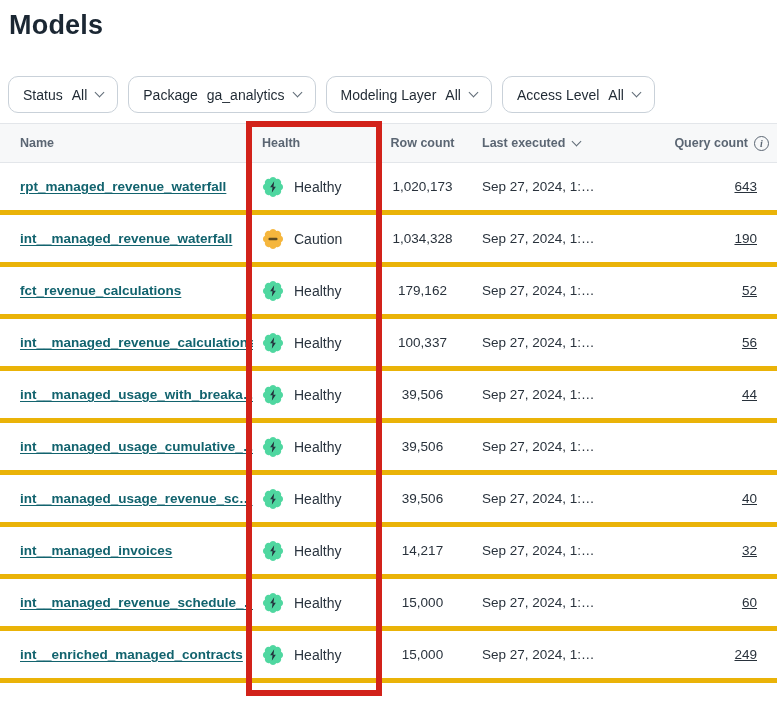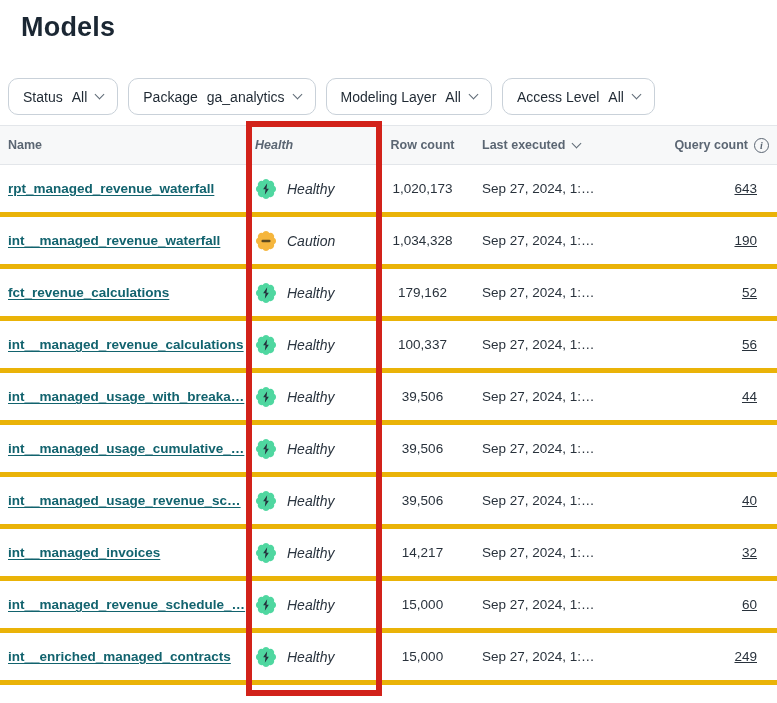--- a/index.html
+++ b/index.html
@@ -3,21 +3,21 @@
 <meta charset="utf-8">
 <style>
   html,body{margin:0;padding:0;}
   body{
     width:777px;height:703px;overflow:hidden;background:#ffffff;
     font-family:"Liberation Sans", sans-serif;color:#29323c;position:relative;
   }
   
   .page-head{margin:10px 0 0 9px;}
   .page-title{
-    margin:12px;font-size:27px;font-weight:600;color:#1b2733;letter-spacing:.2px;
+    margin:0;font-size:27px;font-weight:600;color:#1b2733;letter-spacing:.2px;
   }
   
   .filter-bar{display:flex;gap:10px;margin:35px 0 0 8px;}
   .filter-btn{
     display:flex;align-items:center;gap:9px;height:37px;padding:0 14px;
     background:#fff;border:1px solid #c9d1d9;border-radius:10px;
     font-size:14px;color:#1f2933;cursor:pointer;box-sizing:border-box;text-align:right;
   }
   .filter-btn .f-value{margin-left:0px;}
   .chev{
@@ -28,22 +28,22 @@
   .models-table{margin-top:10px;width:777px;}
   .thead,.trow{
     display:grid;grid-template-columns:253px 127px 85px 155px 1fr;
     align-items:center;box-sizing:border-box;
   }
   .thead{
     height:40px;background:#f7f8f9;border-top:1px solid #e3e6ea;border-bottom:1px solid #e3e6ea;
     font-size:12.5px;font-weight:700;color:#5b6673;
   }
   .trow{height:52px;border-bottom:5px solid #eab308;background:#fff;font-size:13.5px;}
-  .c-name{padding-left:8px;overflow:hidden;white-space:nowrap;}
-  .c-health{padding-left:2px;display:flex;align-items:center;gap:10px;font-style:italic;}
+  .c-name{padding-left:20px;overflow:hidden;white-space:nowrap;}
+  .c-health{padding-left:9px;display:flex;align-items:center;gap:10px;}
   .c-rowcount{text-align:center;}
   .c-last{padding-left:17px;white-space:nowrap;overflow:hidden;}
   .c-query{text-align:right;padding-right:20px;text-decoration:underline;}
   .th-last{display:flex;align-items:center;gap:8px;padding-left:17px;cursor:pointer;}
   .th-query{display:flex;align-items:center;justify-content:flex-end;gap:6px;padding-right:8px;}
   .info-icon{
     width:15px;height:15px;border:1.4px solid #5b6673;border-radius:50%;
     font-size:10px;font-weight:700;color:#5b6673;display:flex;align-items:center;justify-content:center;
     font-family:"Liberation Serif", serif;font-style:italic;box-sizing:border-box;cursor:pointer;
   }

